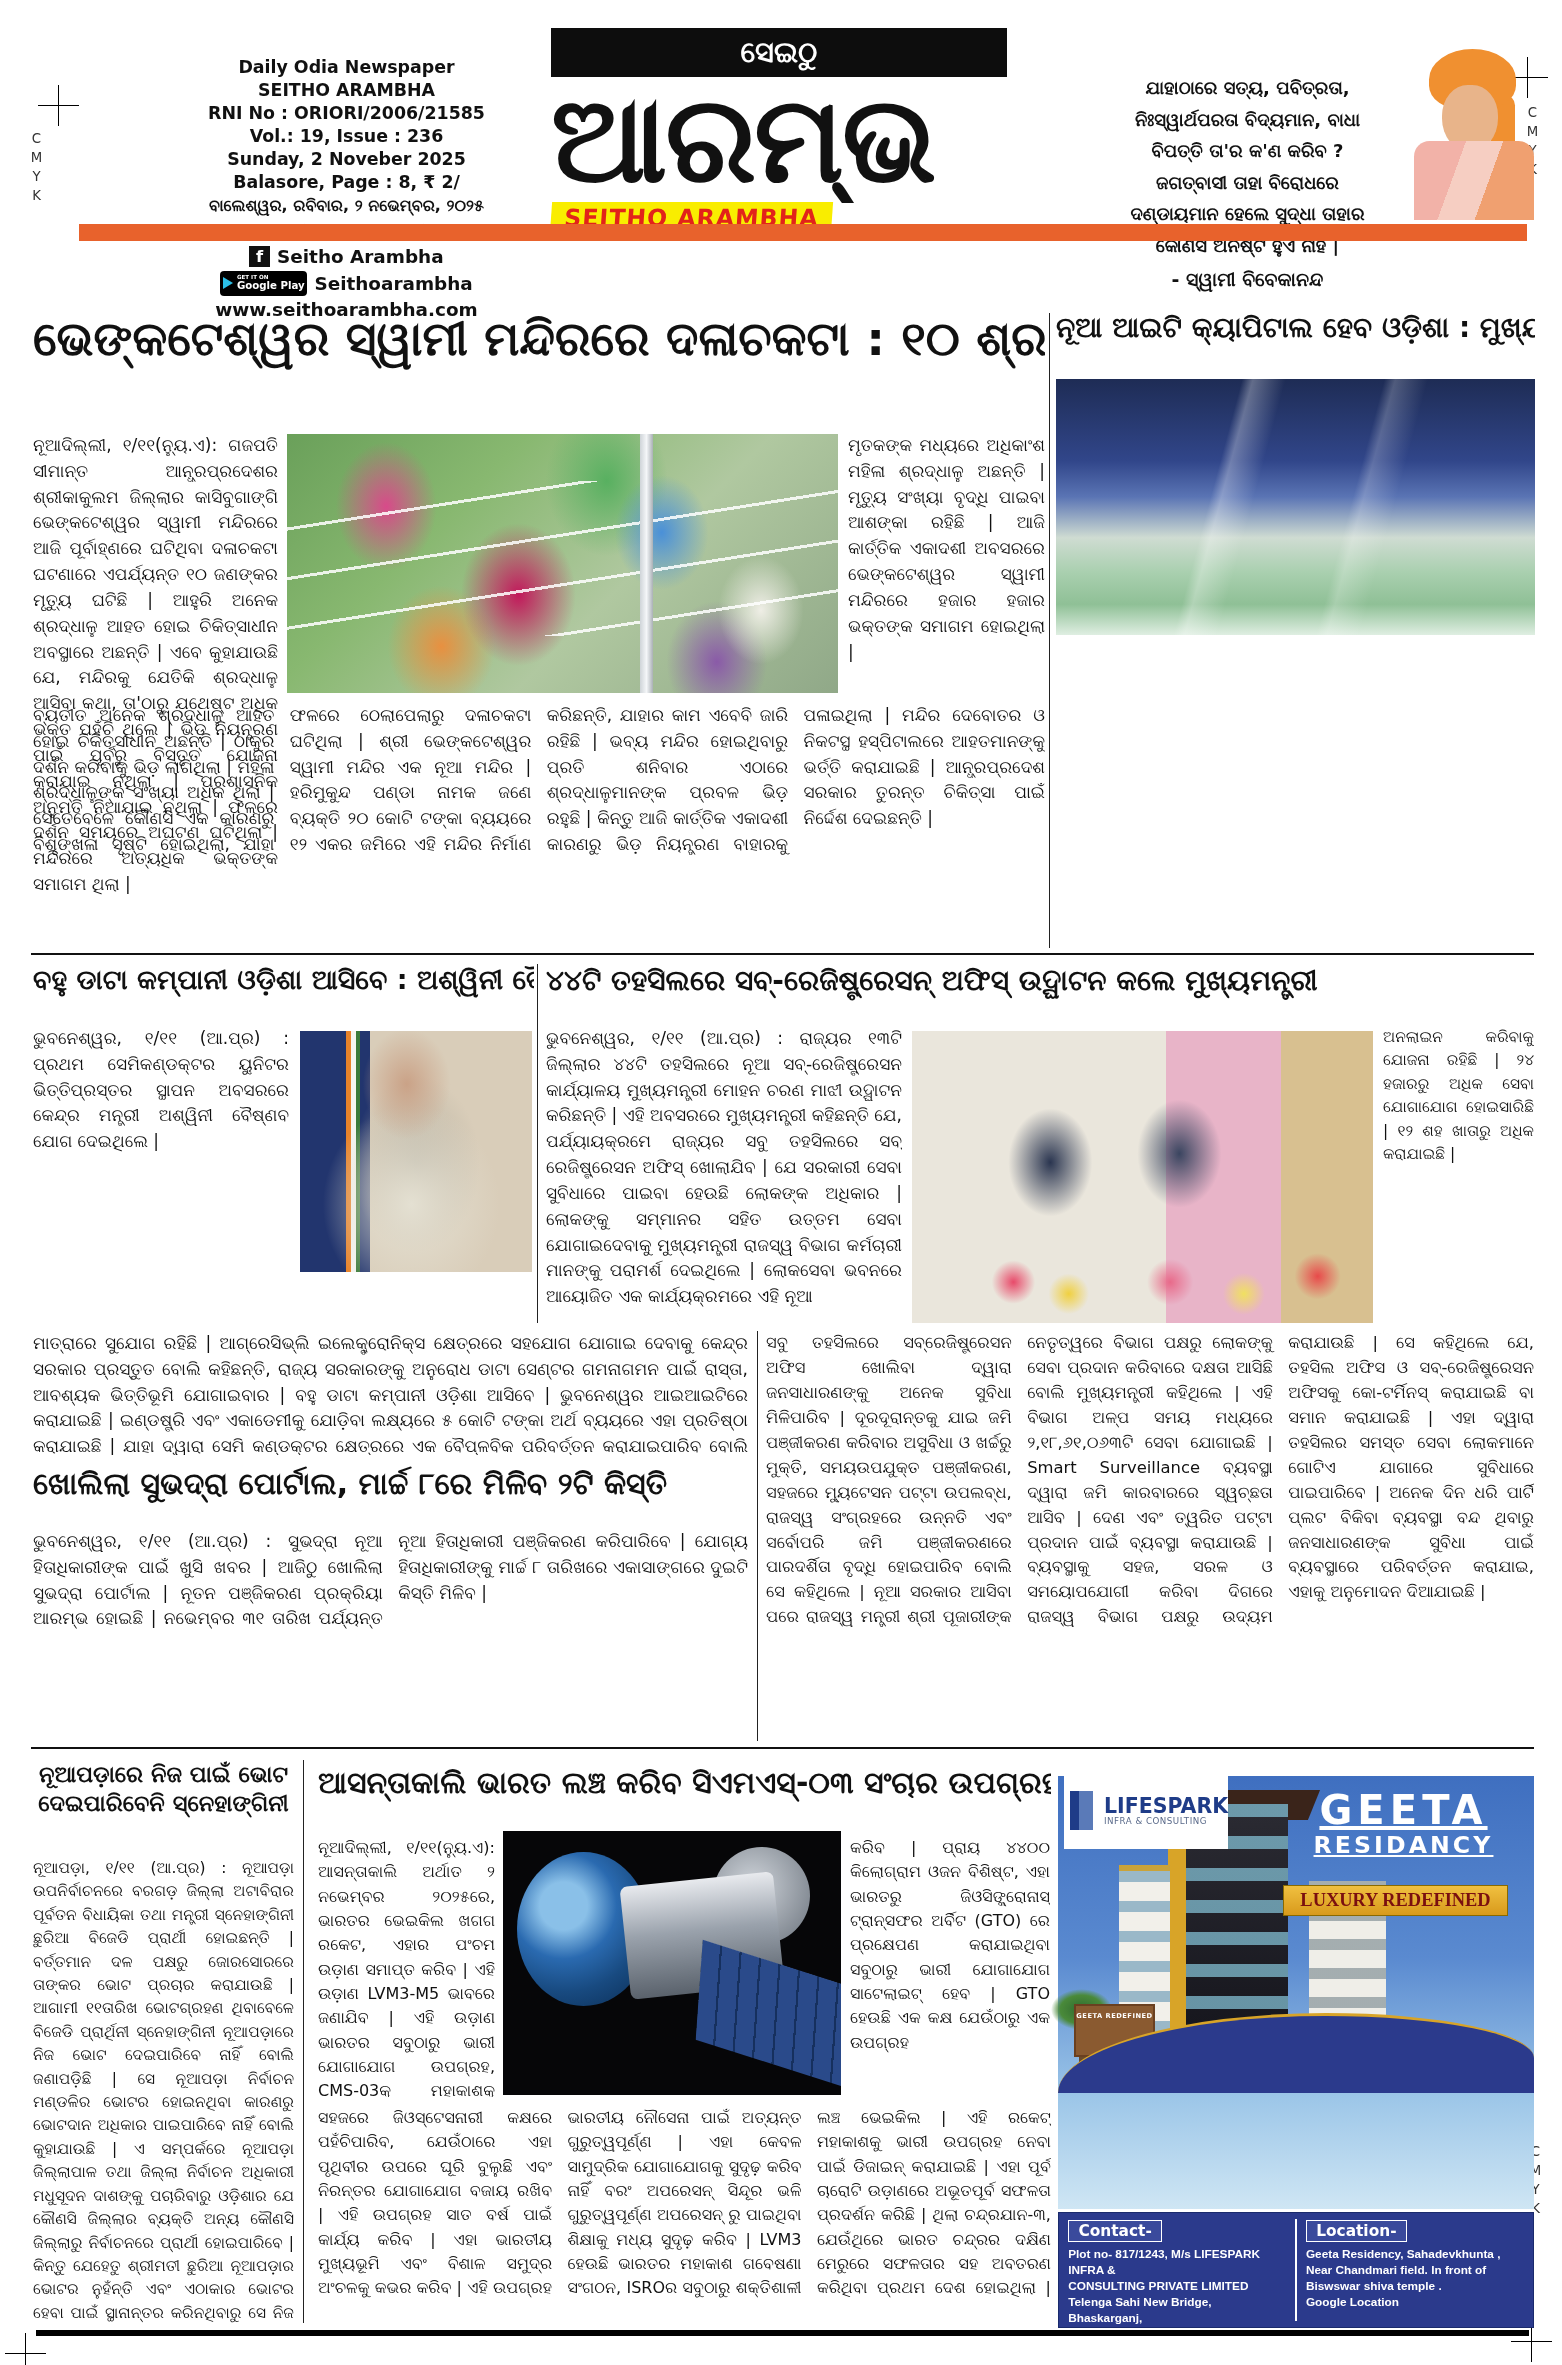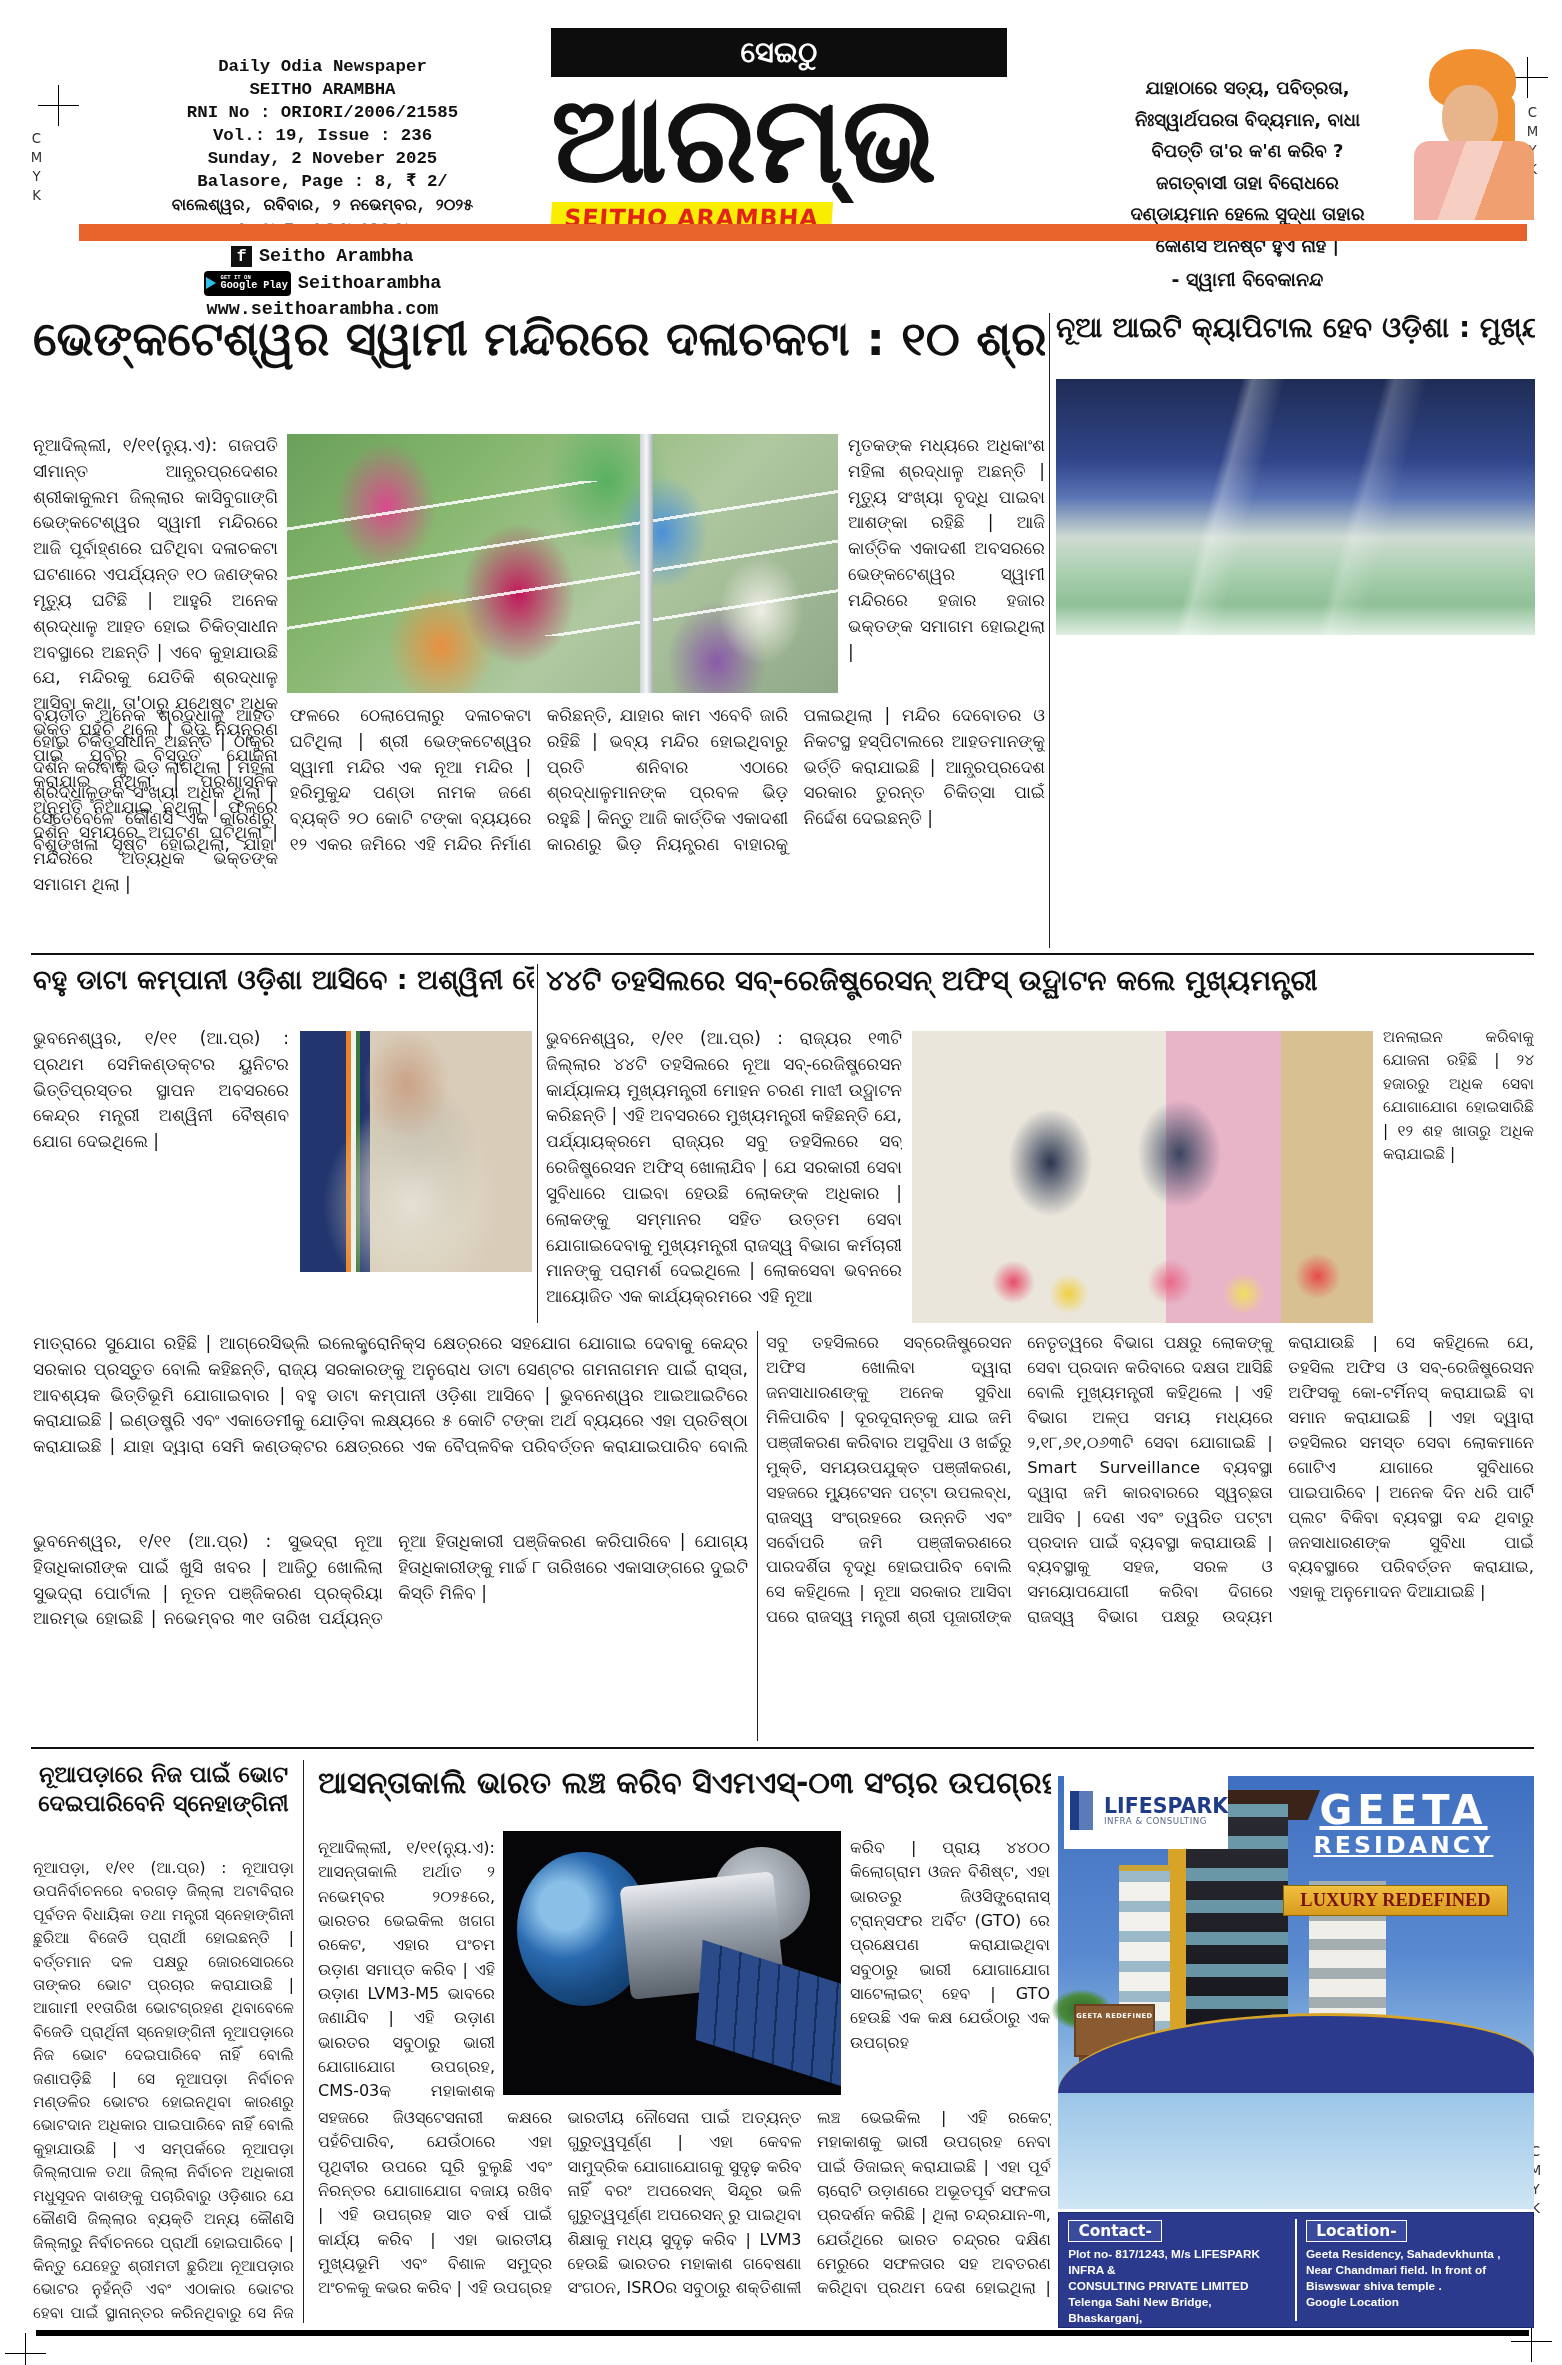--- a/index.html
+++ b/index.html
@@ -1,20 +1,20 @@
 <!DOCTYPE html>
 <html style="font-size:8.2px"><head>
 <meta charset="utf-8">
 <style>
   html,body{margin:0;padding:0;background:#777;}
   .page{position:relative;width:1563px;height:2366px;background:#ffffff;
         font-family:"DejaVu Sans",sans-serif;color:#111;overflow:hidden;}
   .abs{position:absolute;}
   
-  .hdr-info{left:120px;top:56px;width:405px;text-align:center;font-weight:bold;font-family:Liberation Mono, monospace;}
+  .hdr-info{left:144px;top:56px;width:405px;text-align:center;font-weight:bold;}
   .hdr-info .ln{font-size:17.4px;line-height:1.32;}
   .hdr-info .ln-odia{font-size:16px;line-height:1.5;font-weight:bold;}
   .hdr-social{display:flex;align-items:center;justify-content:center;gap:7.2px;margin-top:4.1px;}
   .fb-ic{width:20.5px;height:20.5px;background:#111;color:#fff;font-size:16.4px;font-weight:bold;
          display:flex;align-items:center;justify-content:center;}
   .gp-badge{width:87px;height:24.6px;background:#000;border-radius:4.1px;color:#fff;display:flex;
             align-items:center;justify-content:center;gap:4.1px;}
   .gp-tri{width:0;height:0;border-top:6.1px solid transparent;border-bottom:6.1px solid transparent;
           border-left:10.2px solid #2bc0e8;}
   .gp-txt{text-align:left;line-height:1;}
@@ -238,20 +238,21 @@
 
   <div class="abs vrule" style="left:537px;top:964px;height:359px;"></div>
 
   <div class="abs hl one" style="left:546px;top:964px;width:989px;height:51px;font-size:28px;">୪୪ଟି ତହସିଲରେ ସବ୍-ରେଜିଷ୍ଟ୍ରେସନ୍ ଅଫିସ୍ ଉଦ୍ଘାଟନ କଲେ ମୁଖ୍ୟମନ୍ତ୍ରୀ</div>
   <div class="abs btxt" style="left:546px;top:1026px;width:356px;height:297px;">ଭୁବନେଶ୍ୱର, ୧/୧୧ (ଆ.ପ୍ର) : ରାଜ୍ୟର ୧୩ଟି ଜିଲ୍ଲାର ୪୪ଟି ତହସିଲରେ ନୂଆ ସବ୍-ରେଜିଷ୍ଟ୍ରେସନ କାର୍ଯ୍ୟାଳୟ ମୁଖ୍ୟମନ୍ତ୍ରୀ ମୋହନ ଚରଣ ମାଝୀ ଉଦ୍ଘାଟନ କରିଛନ୍ତି | ଏହି ଅବସରରେ ମୁଖ୍ୟମନ୍ତ୍ରୀ କହିଛନ୍ତି ଯେ, ପର୍ଯ୍ୟାୟକ୍ରମେ ରାଜ୍ୟର ସବୁ ତହସିଲରେ ସବ୍ ରେଜିଷ୍ଟ୍ରେସନ ଅଫିସ୍ ଖୋଲାଯିବ | ଯେ ସରକାରୀ ସେବା ସୁବିଧାରେ ପାଇବା ହେଉଛି ଲୋକଙ୍କ ଅଧିକାର | ଲୋକଙ୍କୁ ସମ୍ମାନର ସହିତ ଉତ୍ତମ ସେବା ଯୋଗାଇଦେବାକୁ ମୁଖ୍ୟମନ୍ତ୍ରୀ ରାଜସ୍ୱ ବିଭାଗ କର୍ମଚାରୀ ମାନଙ୍କୁ ପରାମର୍ଶ ଦେଇଥିଲେ | ଲୋକସେବା ଭବନରେ ଆୟୋଜିତ ଏକ କାର୍ଯ୍ୟକ୍ରମରେ ଏହି ନୂଆ</div>
   <div class="abs photo ph-cm" style="left:912px;top:1031px;width:461px;height:292px;"></div>
   <div class="abs btxt" style="left:1383px;top:1026px;width:151px;height:297px;font-size:15.4px;">ଅନଲାଇନ କରିବାକୁ ଯୋଜନା ରହିଛି | ୨୪ ହଜାରରୁ ଅଧିକ ସେବା ଯୋଗାଯୋଗ ହୋଇସାରିଛି | ୧୨ ଶହ ଖାତାରୁ ଅଧିକ କରାଯାଇଛି |</div>
   <div class="abs btxt cols3" style="left:766px;top:1331px;width:768px;height:407px;font-size:16.4px;">ସବୁ ତହସିଲରେ ସବ୍‌ରେଜିଷ୍ଟ୍ରେସନ ଅଫିସ ଖୋଲିବା ଦ୍ୱାରା ଜନସାଧାରଣଙ୍କୁ ଅନେକ ସୁବିଧା ମିଳିପାରିବ | ଦୂରଦୂରାନ୍ତକୁ ଯାଇ ଜମି ପଞ୍ଜୀକରଣ କରିବାର ଅସୁବିଧା ଓ ଖର୍ଚ୍ଚରୁ ମୁକ୍ତି, ସମୟଉପଯୁକ୍ତ ପଞ୍ଜୀକରଣ, ସହଜରେ ମ୍ୟୁଟେସନ ପଟ୍ଟା ଉପଲବ୍ଧ, ରାଜସ୍ୱ ସଂଗ୍ରହରେ ଉନ୍ନତି ଏବଂ ସର୍ବୋପରି ଜମି ପଞ୍ଜୀକରଣରେ ପାରଦର୍ଶିତା ବୃଦ୍ଧି ହୋଇପାରିବ ବୋଲି ସେ କହିଥିଲେ | ନୂଆ ସରକାର ଆସିବା ପରେ ରାଜସ୍ୱ ମନ୍ତ୍ରୀ ଶ୍ରୀ ପୂଜାରୀଙ୍କ ନେତୃତ୍ୱରେ ବିଭାଗ ପକ୍ଷରୁ ଲୋକଙ୍କୁ ସେବା ପ୍ରଦାନ କରିବାରେ ଦକ୍ଷତା ଆସିଛି ବୋଲି ମୁଖ୍ୟମନ୍ତ୍ରୀ କହିଥିଲେ | ଏହି ବିଭାଗ ଅଳ୍ପ ସମୟ ମଧ୍ୟରେ ୨,୧୮,୬୧,୦୬୩ଟି ସେବା ଯୋଗାଇଛି | Smart Surveillance ବ୍ୟବସ୍ଥା ଦ୍ୱାରା ଜମି କାରବାରରେ ସ୍ୱଚ୍ଛତା ଆସିବ | ଦେଣ ଏବଂ ତ୍ୱରିତ ପଟ୍ଟା ପ୍ରଦାନ ପାଇଁ ବ୍ୟବସ୍ଥା କରାଯାଉଛି | ବ୍ୟବସ୍ଥାକୁ ସହଜ, ସରଳ ଓ ସମୟୋପଯୋଗୀ କରିବା ଦିଗରେ ରାଜସ୍ୱ ବିଭାଗ ପକ୍ଷରୁ ଉଦ୍ୟମ କରାଯାଉଛି | ସେ କହିଥିଲେ ଯେ, ତହସିଲ ଅଫିସ ଓ ସବ୍-ରେଜିଷ୍ଟ୍ରେସନ ଅଫିସକୁ କୋ-ଟର୍ମିନସ୍ କରାଯାଇଛି ବା ସମାନ କରାଯାଇଛି | ଏହା ଦ୍ୱାରା ତହସିଲର ସମସ୍ତ ସେବା ଲୋକମାନେ ଗୋଟିଏ ଯାଗାରେ ସୁବିଧାରେ ପାଇପାରିବେ | ଅନେକ ଦିନ ଧରି ପାର୍ଟି ପ୍ଲଟ ବିକିବା ବ୍ୟବସ୍ଥା ବନ୍ଦ ଥିବାରୁ ଜନସାଧାରଣଙ୍କ ସୁବିଧା ପାଇଁ ବ୍ୟବସ୍ଥାରେ ପରିବର୍ତ୍ତନ କରାଯାଇ, ଏହାକୁ ଅନୁମୋଦନ ଦିଆଯାଇଛି |</div>
   <div class="abs vrule" style="left:757px;top:1331px;height:410px;"></div>
 
+  <div class="abs hl one" style="left:33px;top:1466px;width:715px;height:54px;font-size:30px;">ଖୋଲିଲା ସୁଭଦ୍ରା ପୋର୍ଟାଲ, ମାର୍ଚ୍ଚ ୮ରେ ମିଳିବ ୨ଟି କିସ୍ତି</div>
   <div class="abs btxt cols2" style="left:33px;top:1529px;width:715px;height:209px;">ଭୁବନେଶ୍ୱର, ୧/୧୧ (ଆ.ପ୍ର) : ସୁଭଦ୍ରା ନୂଆ ହିତାଧିକାରୀଙ୍କ ପାଇଁ ଖୁସି ଖବର | ଆଜିଠୁ ଖୋଲିଲା ସୁଭଦ୍ରା ପୋର୍ଟାଲ | ନୂତନ ପଞ୍ଜିକରଣ ପ୍ରକ୍ରିୟା ଆରମ୍ଭ ହୋଇଛି | ନଭେମ୍ବର ୩୧ ତାରିଖ ପର୍ଯ୍ୟନ୍ତ ନୂଆ ହିତାଧିକାରୀ ପଞ୍ଜିକରଣ କରିପାରିବେ | ଯୋଗ୍ୟ ହିତାଧିକାରୀଙ୍କୁ ମାର୍ଚ୍ଚ ୮ ତାରିଖରେ ଏକାସାଙ୍ଗରେ ଦୁଇଟି କିସ୍ତି ମିଳିବ |</div>
 
   <div class="abs hrule" style="left:31px;top:1747px;width:1503px;"></div>
 
   <div class="abs hl" style="left:33px;top:1760px;width:261px;height:87px;font-size:22.5px;line-height:1.3;text-align:center;">ନୂଆପଡ଼ାରେ ନିଜ ପାଇଁ ଭୋଟ ଦେଇପାରିବେନି ସ୍ନେହାଙ୍ଗିନୀ</div>
   <div class="abs btxt" style="left:33px;top:1857px;width:261px;height:466px;font-size:15.4px;">ନୂଆପଡ଼ା, ୧/୧୧ (ଆ.ପ୍ର) : ନୂଆପଡ଼ା ଉପନିର୍ବାଚନରେ ବରଗଡ଼ ଜିଲ୍ଲା ଅଟାବିରାର ପୂର୍ବତନ ବିଧାୟିକା ତଥା ମନ୍ତ୍ରୀ ସ୍ନେହାଙ୍ଗିନୀ ଛୁରିଆ ବିଜେଡି ପ୍ରାର୍ଥୀ ହୋଇଛନ୍ତି | ବର୍ତ୍ତମାନ ଦଳ ପକ୍ଷରୁ ଜୋରସୋରରେ ତାଙ୍କର ଭୋଟ ପ୍ରଚାର କରାଯାଉଛି | ଆଗାମୀ ୧୧ତାରିଖ ଭୋଟଗ୍ରହଣ ଥିବାବେଳେ ବିଜେଡି ପ୍ରାର୍ଥିନୀ ସ୍ନେହାଙ୍ଗିନୀ ନୂଆପଡ଼ାରେ ନିଜ ଭୋଟ ଦେଇପାରିବେ ନାହିଁ ବୋଲି ଜଣାପଡ଼ିଛି | ସେ ନୂଆପଡ଼ା ନିର୍ବାଚନ ମଣ୍ଡଳିର ଭୋଟର ହୋଇନଥିବା କାରଣରୁ ଭୋଟଦାନ ଅଧିକାର ପାଇପାରିବେ ନାହିଁ ବୋଲି କୁହାଯାଉଛି | ଏ ସମ୍ପର୍କରେ ନୂଆପଡ଼ା ଜିଲ୍ଲାପାଳ ତଥା ଜିଲ୍ଲା ନିର୍ବାଚନ ଅଧିକାରୀ ମଧୁସୂଦନ ଦାଶଙ୍କୁ ପଚାରିବାରୁ ଓଡ଼ିଶାର ଯେ କୌଣସି ଜିଲ୍ଲାର ବ୍ୟକ୍ତି ଅନ୍ୟ କୌଣସି ଜିଲ୍ଲାରୁ ନିର୍ବାଚନରେ ପ୍ରାର୍ଥୀ ହୋଇପାରିବେ | କିନ୍ତୁ ଯେହେତୁ ଶ୍ରୀମତୀ ଛୁରିଆ ନୂଆପଡ଼ାର ଭୋଟର ନୁହଁନ୍ତି ଏବଂ ଏଠାକାର ଭୋଟର ହେବା ପାଇଁ ସ୍ଥାନାନ୍ତର କରିନଥିବାରୁ ସେ ନିଜ ଭୋଟ ଦେଇପାରିବ ନାହିଁ ବୋଲି କହିଛନ୍ତି |</div>
   <div class="abs vrule" style="left:303px;top:1760px;height:563px;"></div>
 
   <div class="abs hl one" style="left:318px;top:1765px;width:733px;height:59px;font-size:30px;">ଆସନ୍ତାକାଲି ଭାରତ ଲଞ୍ଚ କରିବ ସିଏମଏସ୍-୦୩ ସଂଚାର ଉପଗ୍ରହ</div>
   <div class="abs btxt" style="left:318px;top:1836px;width:177px;height:261px;font-size:16px;">ନୂଆଦିଲ୍ଲୀ, ୧/୧୧(ନ୍ୟୁ.ଏ): ଆସନ୍ତାକାଲି ଅର୍ଥାତ ୨ ନଭେମ୍ବର ୨୦୨୫ରେ, ଭାରତର ଭେଇକିଲ ଖଗଗ ରକେଟ, ଏହାର ପଂଚମ ଉଡ଼ାଣ ସମାପ୍ତ କରିବ | ଏହି ଉଡ଼ାଣ LVM3-M5 ଭାବରେ ଜଣାଯିବ | ଏହି ଉଡ଼ାଣ ଭାରତର ସବୁଠାରୁ ଭାରୀ ଯୋଗାଯୋଗ ଉପଗ୍ରହ, CMS-03କୁ ମହାକାଶକୁ ଉତ୍‌କ୍ଷେପଣ କରିବ |</div>

